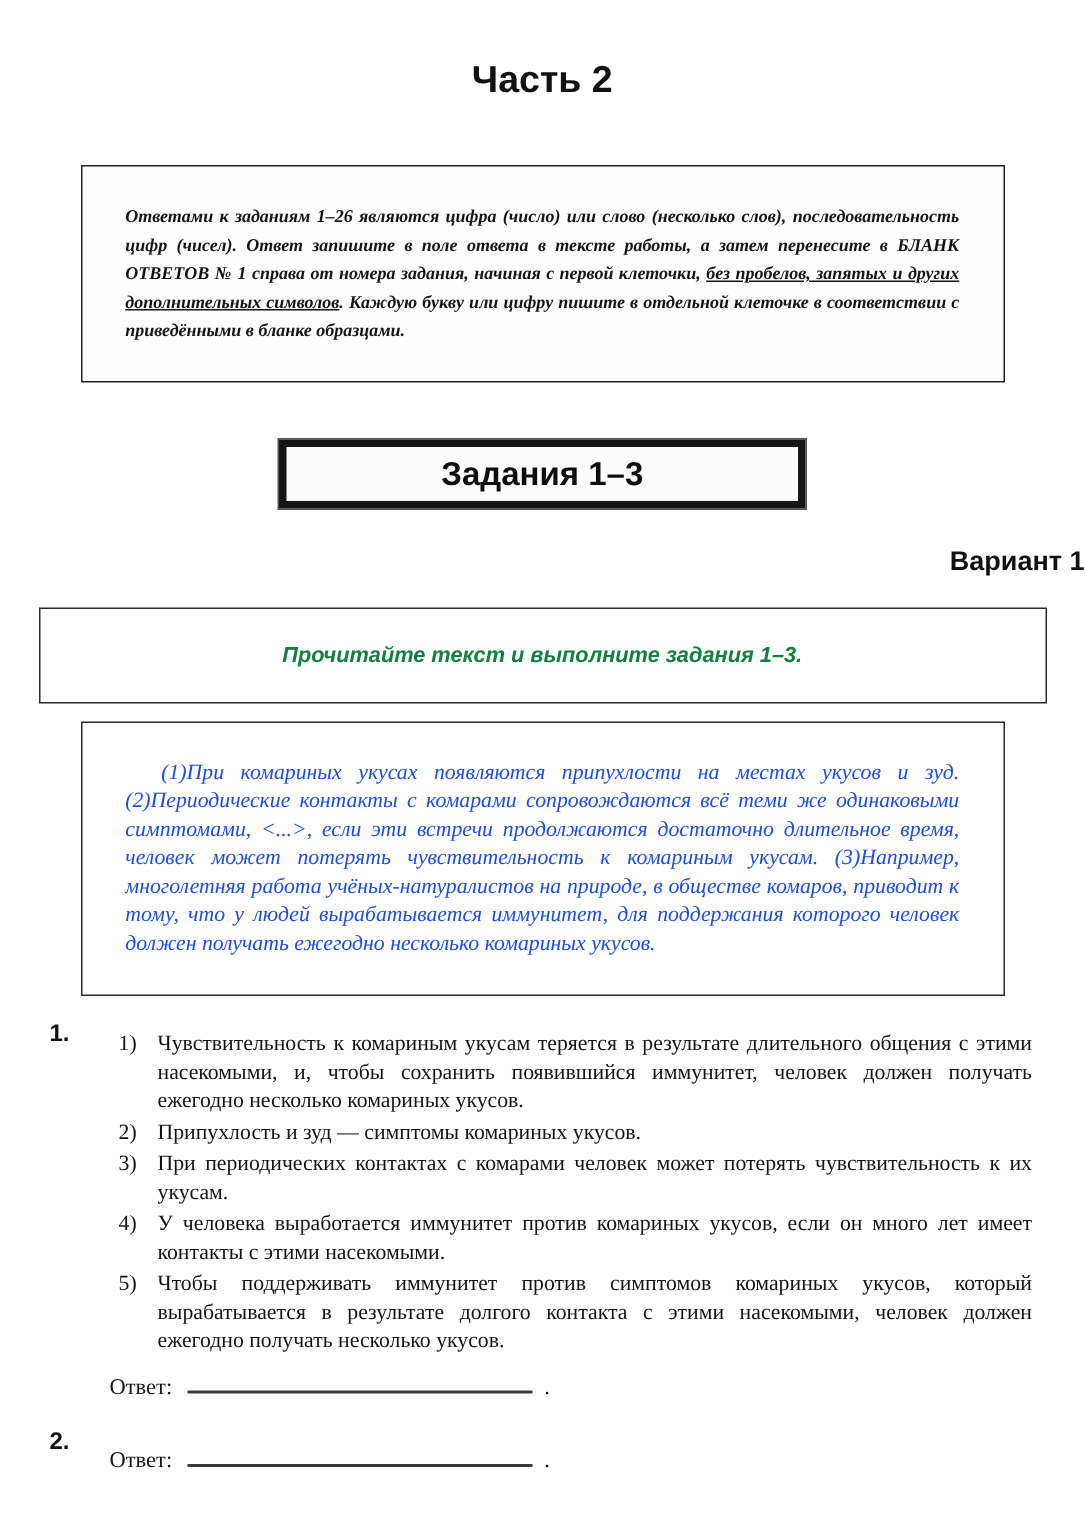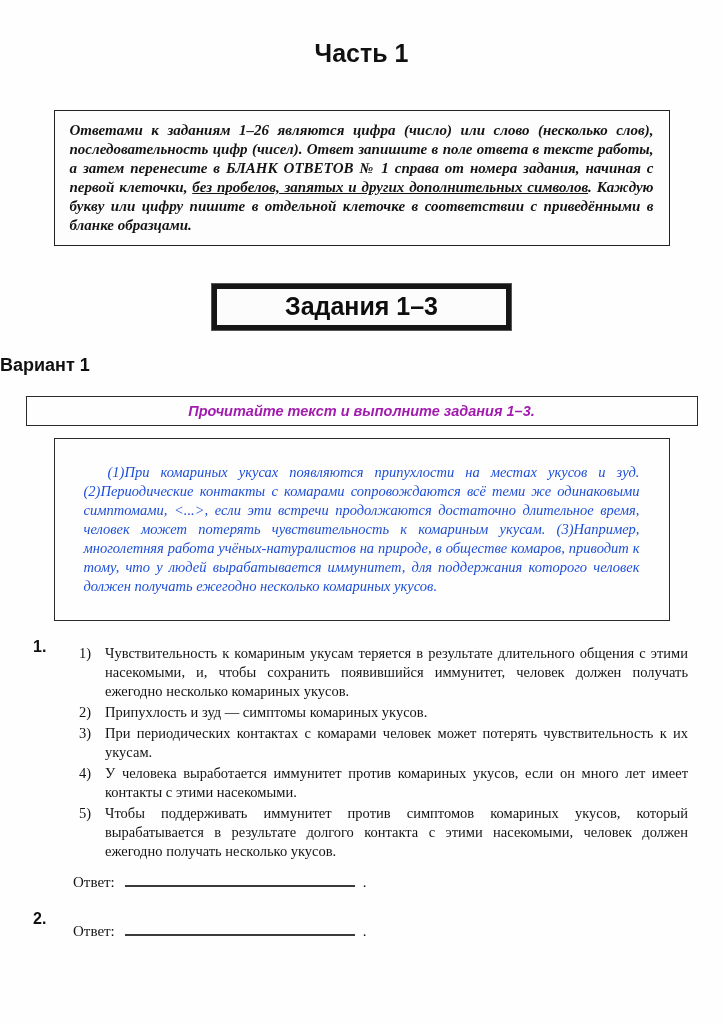--- a/index.html
+++ b/index.html
@@ -18,80 +18,80 @@
     margin: 38px 0 0 0;
     text-align: center;
     font-family: "Liberation Sans", sans-serif;
     font-weight: bold;
     font-size: 25px;
     line-height: 30px;
     color: #111;
   }
   .variant-title {
     margin: 24px 0 0 0;
-    text-align: left;
+    text-align: right;
     font-family: "Liberation Sans", sans-serif;
     font-weight: bold;
     font-size: 18px;
     line-height: 22px;
     color: #111;
   }
 
   
   .instr-box {
     box-sizing: border-box;
     width: 616px;
     margin: 42px auto 0 auto;
     border: 1.5px solid #222;
     padding: 8px 13px 8px 13px;
     background: #fdfdfd;
   }
   .instr-text {
-    margin: 2px;
+    margin: 16px;
     font-family: "Liberation Serif", serif;
     font-style: italic;
     font-weight: bold;
-    font-size: 15px;
+    font-size: 12px;
     line-height: 19px;
     text-align: justify;
     color: #141414;
   }
   .underlined { text-decoration: underline; }
 
   
   .banner-wrap { margin-top: 38px; text-align: center; }
   .banner {
     display: inline-block;
     box-sizing: border-box;
-    width: 299px;
+    width: 351px;
     border: 5px solid #161616;
     box-shadow: 0 0 0 1px #555;
     padding: 6px 0 7px 0;
     background: #fcfcfc;
     font-family: "Liberation Sans", sans-serif;
     font-weight: bold;
-    font-size: 25px;
+    font-size: 22px;
     line-height: 23px;
     color: #0e0e0e;
   }
 
   
   .read-box {
     box-sizing: border-box;
     width: 672px;
     margin: 20px auto 12px auto;
     border: 1.5px solid #2a2a2a;
-    padding: 5px 8px;
+    padding: 22px 8px;
     text-align: center;
     font-family: "Liberation Sans", sans-serif;
     font-style: italic;
     font-weight: bold;
     font-size: 14.5px;
     line-height: 18px;
-    color: #a21caf;
+    color: #15803d;
   }
 
   
   .passage-box {
     box-sizing: border-box;
     width: 616px;
     margin: 10px auto 0 auto;
     border: 1px solid #2a2a2a;
     padding: 8px 13px;
   }
@@ -163,21 +163,21 @@
     border-bottom: 2px solid #3a3a3a;
     vertical-align: baseline;
   }
   .answer-dot { margin-left: 8px; }
 </style>
 </head>
 <body>
 
 <div class="page">
 
-  <h1 class="part-title">Часть 1</h1>
+  <h1 class="part-title">Часть 2</h1>
 
   <section class="instr-box">
     <p class="instr-text"><span>Ответами к заданиям 1–26 являются цифра (число) или слово (несколько слов), последовательность цифр (чисел). Ответ запишите в поле ответа в тексте работы, а затем перенесите в БЛАНК ОТВЕТОВ № 1 справа от номера задания, начиная с первой клеточки, </span><span class="underlined">без пробелов, запятых и других дополнительных символов</span><span>. Каждую букву или цифру пишите в отдельной клеточке в соответствии с приведёнными в бланке образцами.</span></p>
   </section>
 
   <div class="banner-wrap">
     <div class="banner">
       <span>Задания 1–3</span>
     </div>
   </div>

